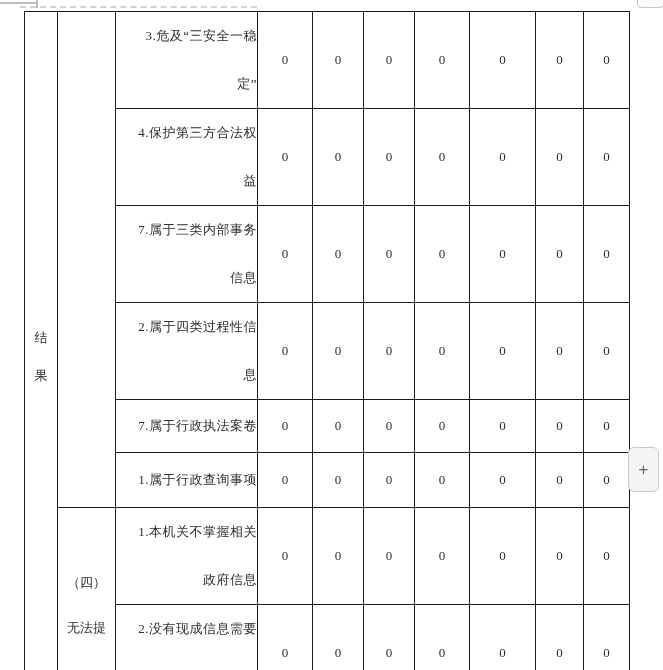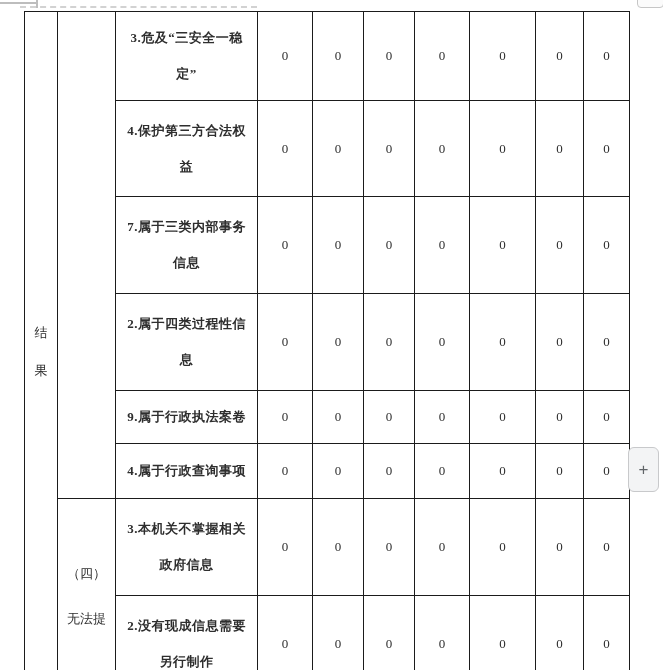--- a/index.html
+++ b/index.html
@@ -21,22 +21,22 @@
   td.row-head{
     vertical-align:top;text-align:center;font-size:14px;line-height:38px;
     white-space:pre-line;letter-spacing:0;color:#333;
   }
   td.sec-label{
     vertical-align:top;text-align:center;line-height:45px;padding-top:72px;
     white-space:pre-line;font-size:13px;color:#333;
   }
   td.sec-label-empty{background:#ffffff;}
   td.item{
-    text-align:center;padding:0 4px 0 6px;line-height:36px;letter-spacing:0.5px;
-    white-space:pre-line;font-size:13px;color:#333;font-weight:bold;
+    text-align:right;padding:0 4px 0 6px;line-height:48px;letter-spacing:0.5px;
+    white-space:pre-line;font-size:13px;color:#333;
   }
   td.val{
     text-align:center;font-size:13px;color:#3c3c3c;letter-spacing:0;
   }
   
   .dashed-line{
     position:absolute;left:20px;top:6px;width:237px;height:0;
     border-top:2px dashed #d2d2d2;
   }
   .frag-tl-h{position:absolute;left:0;top:2px;width:37px;height:2px;background:#bdbdbd;}
@@ -118,43 +118,43 @@
 息</td>
         <td class="val">0</td>
         <td class="val">0</td>
         <td class="val">0</td>
         <td class="val">0</td>
         <td class="val">0</td>
         <td class="val">0</td>
         <td class="val">0</td>
       </tr>
       <tr class="h53">
-        <td class="item">9.属于行政执法案卷</td>
+        <td class="item">7.属于行政执法案卷</td>
         <td class="val">0</td>
         <td class="val">0</td>
         <td class="val">0</td>
         <td class="val">0</td>
         <td class="val">0</td>
         <td class="val">0</td>
         <td class="val">0</td>
       </tr>
       <tr class="h55">
-        <td class="item">4.属于行政查询事项</td>
+        <td class="item">1.属于行政查询事项</td>
         <td class="val">0</td>
         <td class="val">0</td>
         <td class="val">0</td>
         <td class="val">0</td>
         <td class="val">0</td>
         <td class="val">0</td>
         <td class="val">0</td>
       </tr>
       <tr class="h97">
         <td class="sec-label" rowspan="2">（四）
 无法提</td>
-        <td class="item">3.本机关不掌握相关
+        <td class="item">1.本机关不掌握相关
 政府信息</td>
         <td class="val">0</td>
         <td class="val">0</td>
         <td class="val">0</td>
         <td class="val">0</td>
         <td class="val">0</td>
         <td class="val">0</td>
         <td class="val">0</td>
       </tr>
       <tr class="h97">

